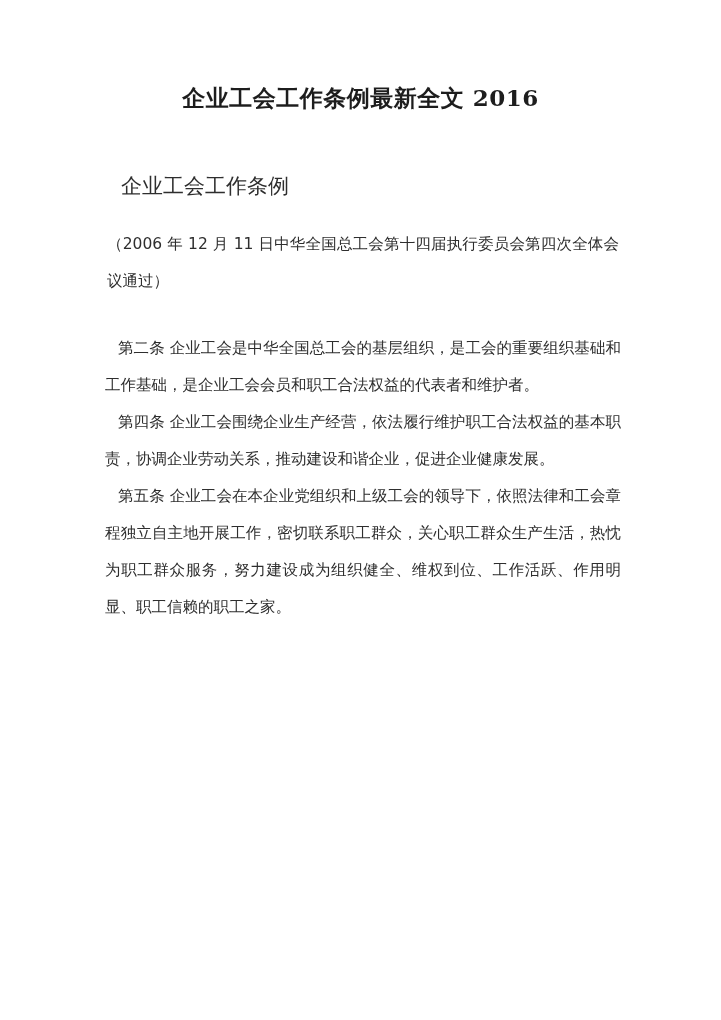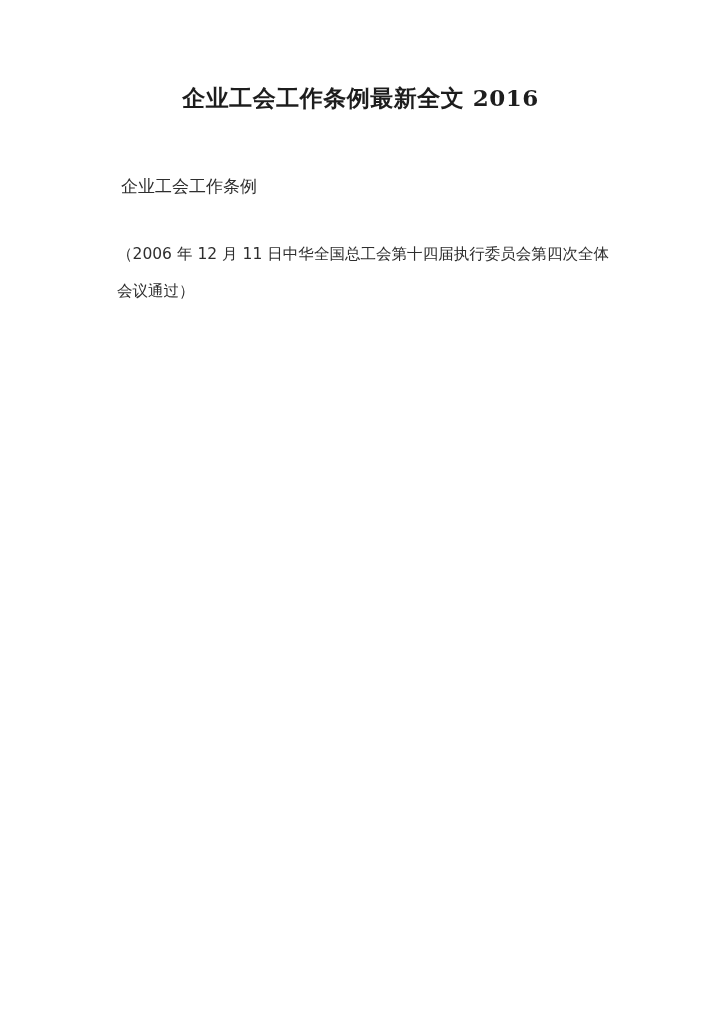--- a/index.html
+++ b/index.html
@@ -57,26 +57,26 @@
     line-break: strict;
   }
 
   .para.indent {
     text-indent: 13px;
   }
 
   .subtitle {
     margin: 0 0 0 0;
     text-indent: 16px;
-    font-size: 17px;
+    font-size: 21px;
     line-height: 37px;
   }
 
   .meta-line {
-    margin: 12px;
+    margin: 2px;
     text-indent: 0;
     font-size: 15.5px;
     line-height: 37px;
   }
 
   .spacer-sm { height: 19px; }
   .spacer-md { height: 28px; }
 
   .chapter {
     margin: 0;
@@ -96,20 +96,23 @@
     <p class="subtitle">企业工会工作条例</p>
 
     <div class="spacer-sm"></div>
 
     <p class="meta-line">（2006 年 12 月 11 日中华全国总工会第十四届执行委员会第四次全体会议通过）</p>
 
     <div class="spacer-md"></div>
 
 
 
+    <p class="para indent">第二条 企业工会是中华全国总工会的基层组织，是工会的重要组织基础和工作基础，是企业工会会员和职工合法权益的代表者和维护者。</p>
 
 
+    <p class="para indent">第四条 企业工会围绕企业生产经营，依法履行维护职工合法权益的基本职责，协调企业劳动关系，推动建设和谐企业，促进企业健康发展。</p>
 
+    <p class="para indent">第五条 企业工会在本企业党组织和上级工会的领导下，依照法律和工会章程独立自主地开展工作，密切联系职工群众，关心职工群众生产生活，热忱为职工群众服务，努力建设成为组织健全、维权到位、工作活跃、作用明显、职工信赖的职工之家。</p>
 
 
   </div>
 
 </div>
 
 </body></html>

